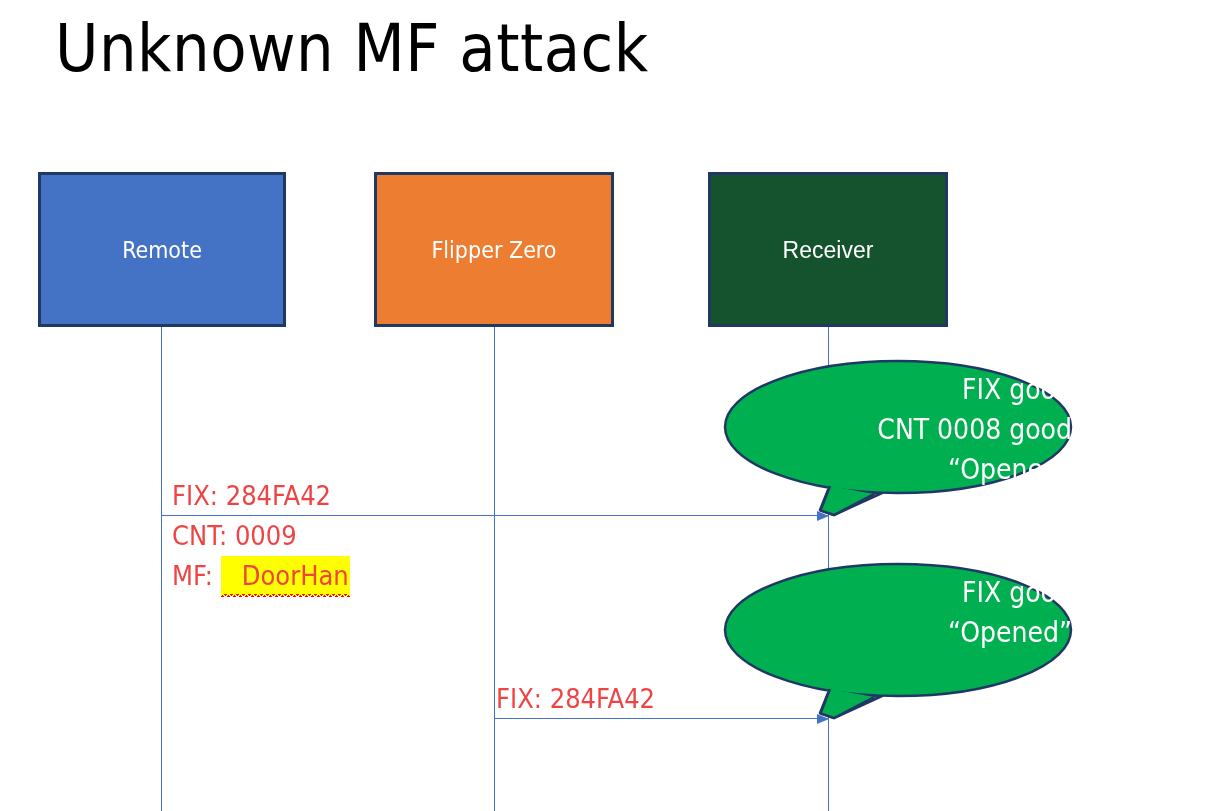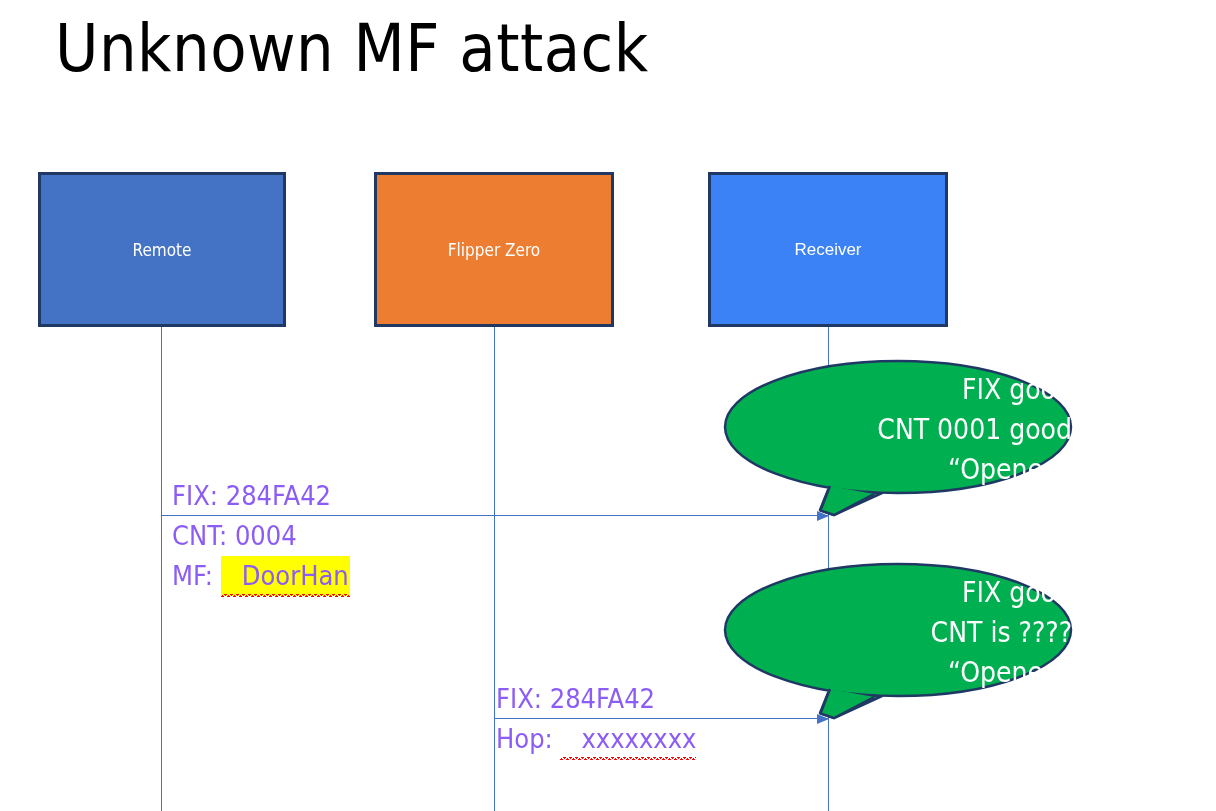--- a/index.html
+++ b/index.html
@@ -37,37 +37,37 @@
   .actor-box {
     position: absolute;
     box-sizing: border-box;
     border: 3px solid #1F3864;
     display: flex;
     align-items: center;
     justify-content: center;
     color: #FFFFFF;
   }
   .actor-label {
-    font-size: 17px;
+    font-size: 23px;
     line-height: 30px;
     color: #ffffff;
     text-align: center;
     white-space: nowrap;
   }
   .cond {
     font-family: "DejaVu Sans Condensed", "Liberation Sans Narrow", "Liberation Sans", sans-serif;
     font-stretch: condensed;
   }
   .wide {
     font-family: "Liberation Sans", sans-serif;
   }
 
   #box-remote  { left: 38px;  top: 172px; width: 248px; height: 155px; background: #4472C4; }
   #box-flipper { left: 374px; top: 172px; width: 240px; height: 155px; background: #ED7D31; }
-  #box-receiver{ left: 708px; top: 172px; width: 240px; height: 155px; background: #3b82f6; }
+  #box-receiver{ left: 708px; top: 172px; width: 240px; height: 155px; background: #14532d; }
 
   
   .lifeline {
     position: absolute;
     width: 1px;
     background: #4472C4;
   }
   #lifeline-remote   { left: 161px; top: 327px; height: 484px; }
   #lifeline-flipper  { left: 494px; top: 327px; height: 484px; }
   #lifeline-receiver { left: 828px; top: 327px; height: 484px; }
@@ -92,21 +92,21 @@
   #msg-arrow-1 { left: 161px; top: 515px; width: 667px; }
   #msg-arrow-2 { left: 494px; top: 718px; width: 334px; }
 
   
   .msg-text {
     position: absolute;
     font-family: "DejaVu Sans Condensed", "Liberation Sans Narrow", "Liberation Sans", sans-serif;
     font-stretch: condensed;
     font-size: 27px;
     line-height: 40px;
-    color: #8b5cf6;
+    color: #ef4444;
     white-space: nowrap;
   }
   #msg-text-1 { left: 172px; top: 476px; }
   #msg-text-2 { left: 496px; top: 679px; }
 
   .hl {
     background: #FFFF00;
     padding: 0 1px;
   }
   .squiggle {
@@ -180,60 +180,55 @@
 
   <div class="msg-arrow" id="msg-arrow-1"></div>
 
   <div class="msg-text" id="msg-text-1">
     <div>
       <span>FIX:</span>
       <span>284FA42</span>
     </div>
     <div>
       <span>CNT:</span>
-      <span>0004</span>
+      <span>0009</span>
     </div>
     <div>
       <span>MF:</span>
       <span class="hl squiggle">DoorHan</span>
     </div>
   </div>
 
   <div class="msg-arrow" id="msg-arrow-2"></div>
 
   <div class="msg-text" id="msg-text-2">
     <div>
       <span>FIX:</span>
       <span>284FA42</span>
-    </div>
-    <div>
-      <span>Hop:</span>
-      <span class="squiggle">xxxxxxxx</span>
     </div>
   </div>
 
   <div class="bubble-wrap" id="bubble-1">
     <svg class="bubble-svg" width="348" height="160" viewBox="0 0 348 160">
       <path d="M 104 130 L 96 150 L 110 155 L 158 133 Z" fill="#00B050" stroke="#1F3864" stroke-width="2.5" stroke-linejoin="round"></path>
       <ellipse cx="174" cy="67" rx="173" ry="66" fill="#00B050" stroke="#1F3864" stroke-width="2.5"></ellipse>
       <path d="M 106 126 L 96.5 150.5 L 110 155 L 150 134" fill="#00B050" stroke="#1F3864" stroke-width="2.5" stroke-linejoin="round"></path>
     </svg>
     <div class="bubble-text">
       <div>FIX good</div>
-      <div>CNT 0001 good</div>
+      <div>CNT 0008 good</div>
       <div>“Opened”</div>
     </div>
   </div>
 
   <div class="bubble-wrap" id="bubble-2">
     <svg class="bubble-svg" width="348" height="160" viewBox="0 0 348 160">
       <path d="M 104 130 L 96 150 L 110 155 L 158 133 Z" fill="#00B050" stroke="#1F3864" stroke-width="2.5" stroke-linejoin="round"></path>
       <ellipse cx="174" cy="67" rx="173" ry="66" fill="#00B050" stroke="#1F3864" stroke-width="2.5"></ellipse>
       <path d="M 106 126 L 96.5 150.5 L 110 155 L 150 134" fill="#00B050" stroke="#1F3864" stroke-width="2.5" stroke-linejoin="round"></path>
     </svg>
     <div class="bubble-text">
       <div>FIX good</div>
-      <div>CNT is ????</div>
       <div>“Opened”</div>
     </div>
   </div>
 
 </div>
 
 </body></html>

